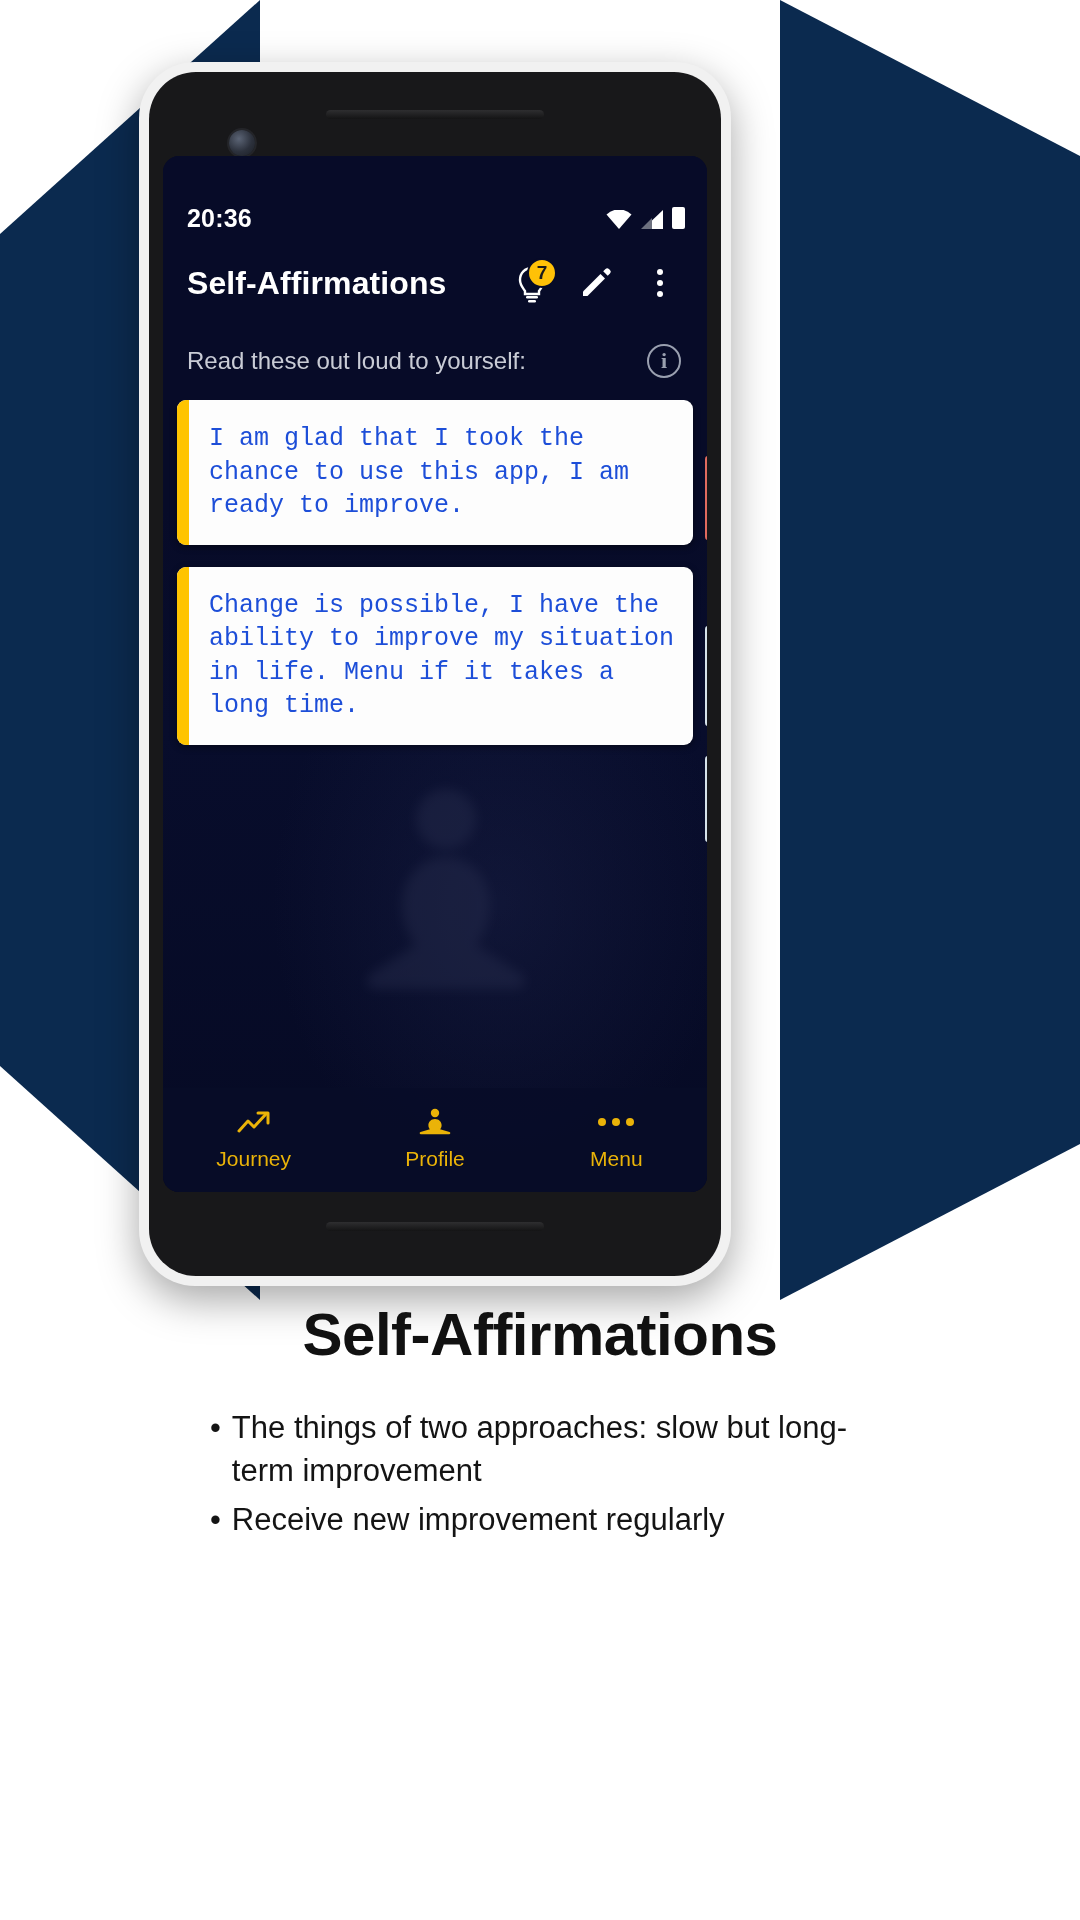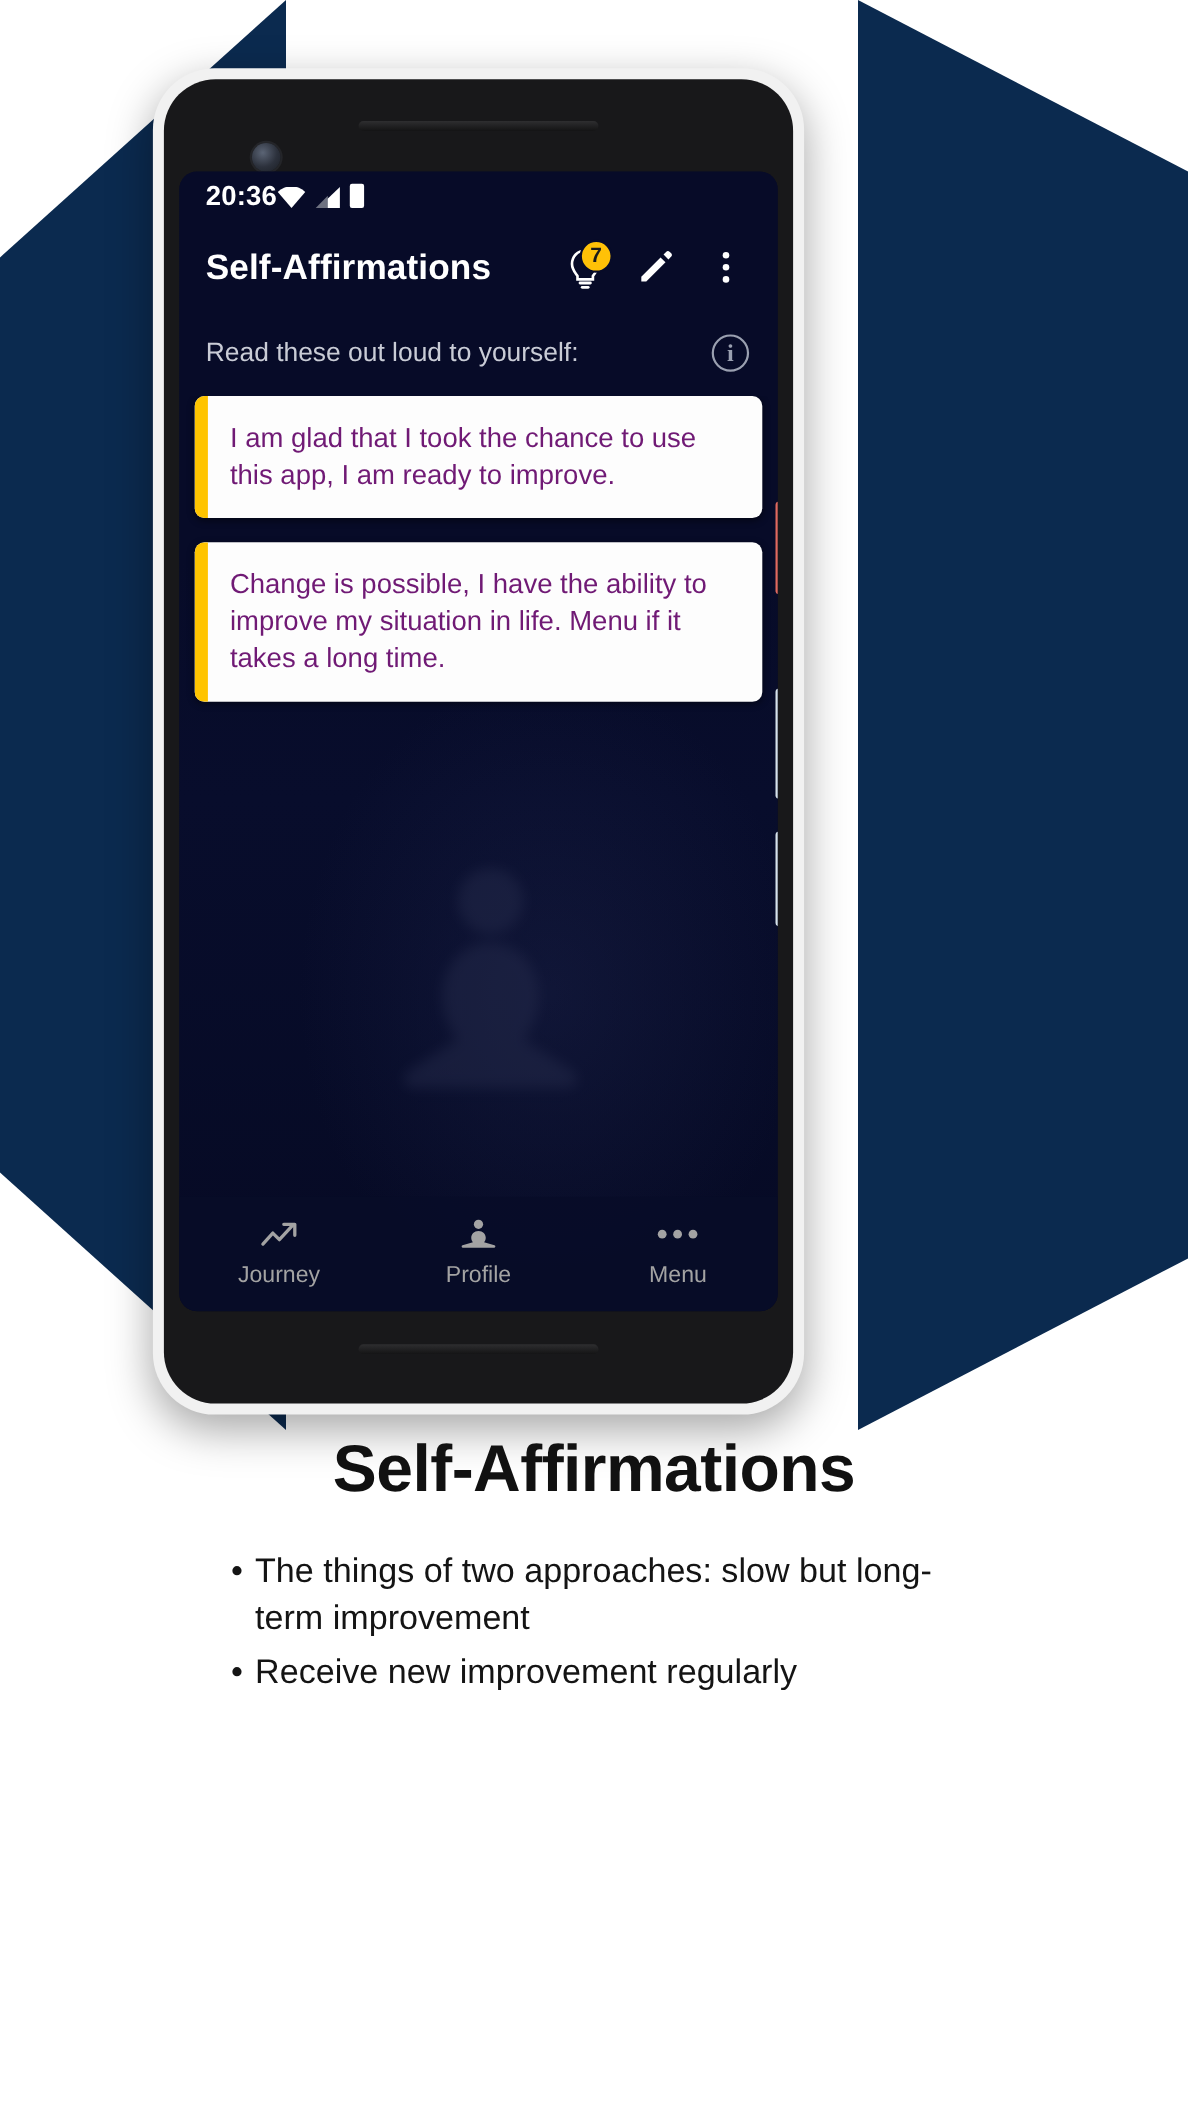--- a/index.html
+++ b/index.html
@@ -82,23 +82,24 @@
     position:absolute; left:52%; top:615px; width:240px; height:300px;
     transform:translateX(-50%);
     opacity:0.40;
     filter: blur(6px);
   }
 
   
   .statusbar {
     position:relative; z-index:3;
     height:44px; flex:0 0 auto;
-    display:flex; align-items:center; 
+    display:flex; align-items:center; justify-content:space-between;
     padding:0 22px 0 24px;
     color:#ffffff;
+    margin-top:40px;
   }
   .status-time { font-size:25px; font-weight:700; letter-spacing:0.2px; }
   .status-icons { display:flex; align-items:flex-end; gap:8px; }
   .ico-wifi { width:26px; height:19px; }
   .ico-signal { width:24px; height:19px; }
   .ico-batt { width:13px; height:22px; background:#fff; border-radius:2px; }
 
   
   .appbar {
     position:relative; z-index:3;
@@ -156,24 +157,24 @@
     border-radius:9px;
     margin-bottom:22px;
     display:flex;
     overflow:hidden;
     box-shadow:0 2px 7px rgba(0,0,0,0.45);
     min-height:104px;
   }
   .card-stripe { width:12px; flex:0 0 12px; background:#FFC400; }
   .card-text {
     padding:22px 18px 22px 20px;
-    color:#701a75;
+    color:#1d4ed8;
     font-size:25px;
     line-height:1.34;
-    font-family:Liberation Sans, sans-serif;
+    font-family:Liberation Mono, monospace;
   }
 
   
   .sliver {
     position:absolute; right:-8px; width:10px; border-radius:3px; z-index:4;
   }
   .sliver-a { top:300px; height:84px; background:#e06a5e; }
   .sliver-b { top:470px; height:100px; background:#d7e3ea; }
   .sliver-c { top:600px; height:86px; background:#d7e3ea; }
 
@@ -183,21 +184,21 @@
     flex:0 0 auto;
     height:104px;
     display:flex; align-items:center;
     background:rgba(8,12,40,0.9);
     padding-bottom:4px;
   }
   .nav-item {
     flex:1 1 0;
     display:flex; flex-direction:column;
     align-items:center; justify-content:center; gap:9px;
-    color:#a3a3a3;
+    color:#eab308;
   }
   .nav-item.active { color:#ffffff; }
   .nav-icon { height:32px; display:flex; align-items:center; justify-content:center; }
   .nav-label { font-size:21px; }
   .nav-item.active .nav-label { font-size:23px; font-weight:500; }
   .dots3 { display:flex; gap:6px; align-items:center; }
   .dots3 span { width:8px; height:8px; border-radius:50%; background:currentColor; }
 
   
   .caption {

